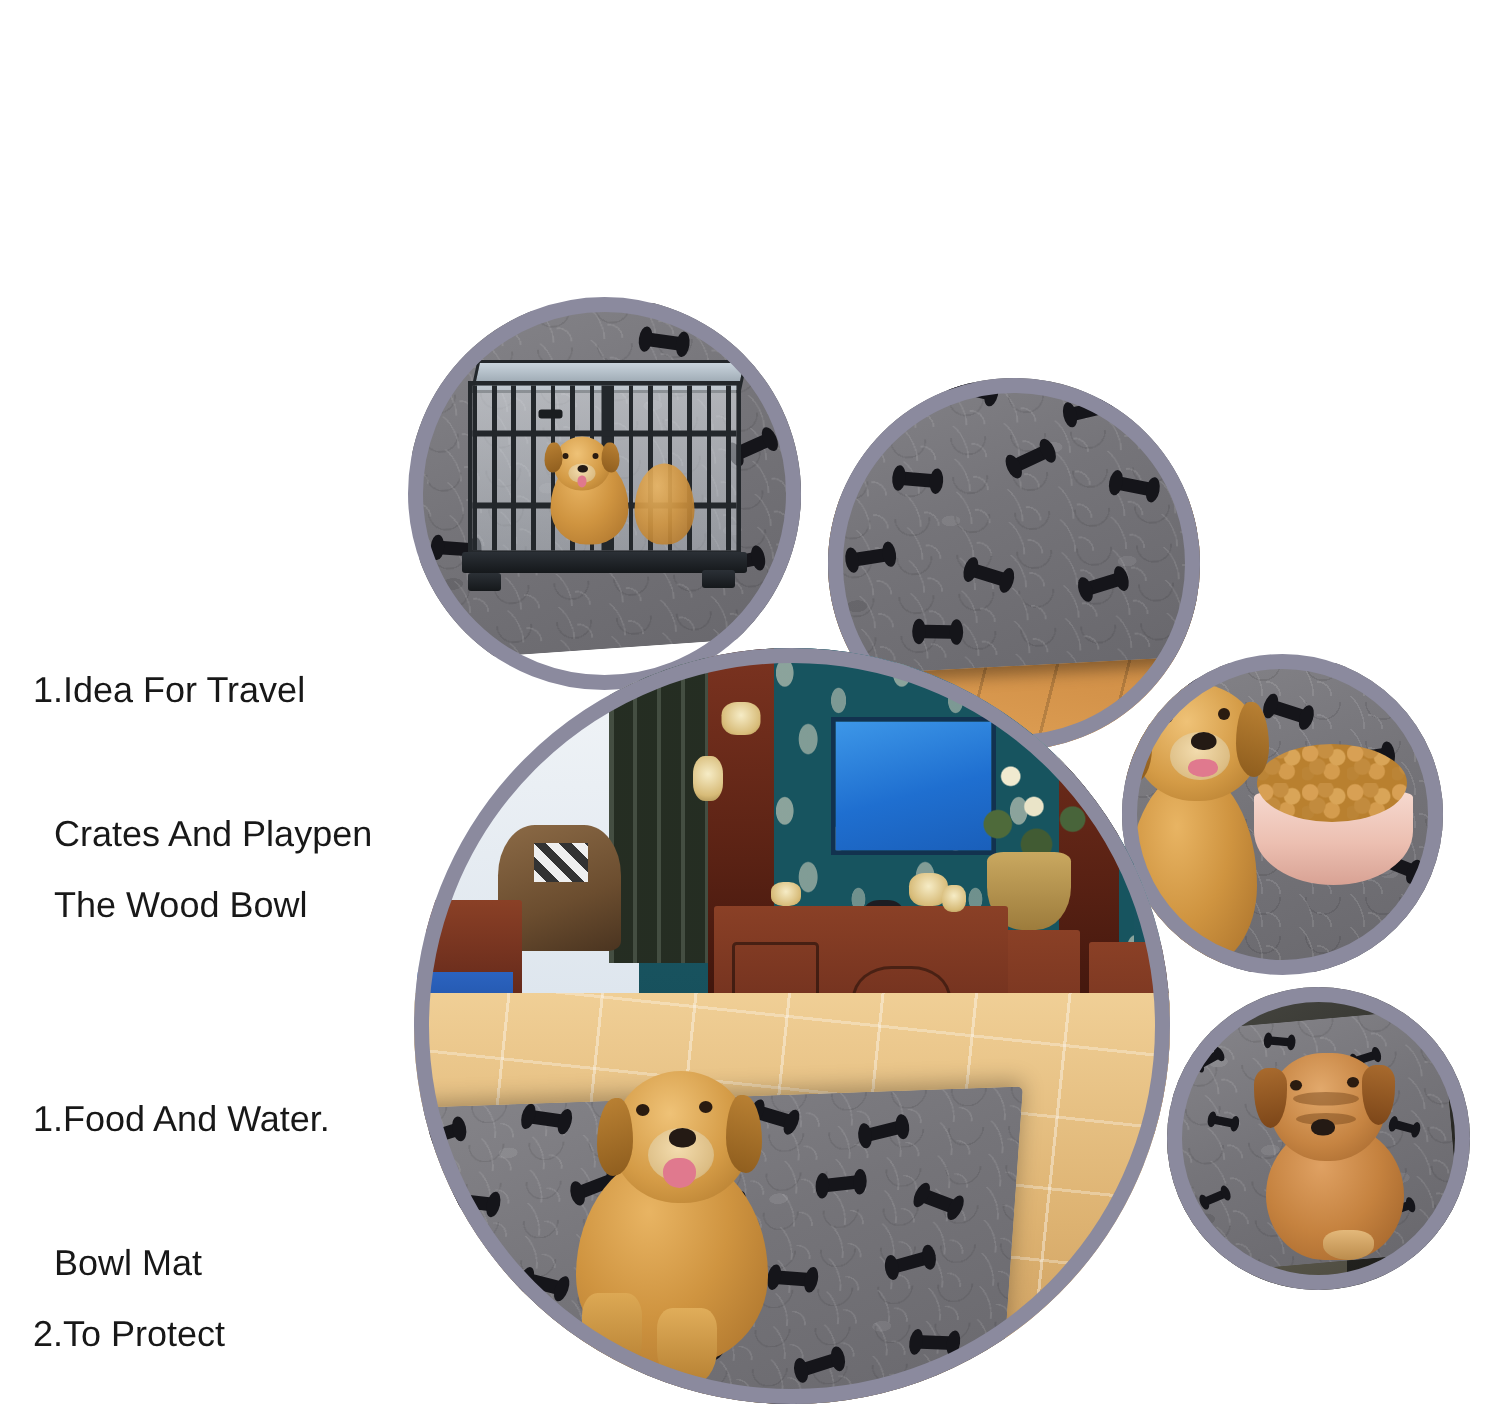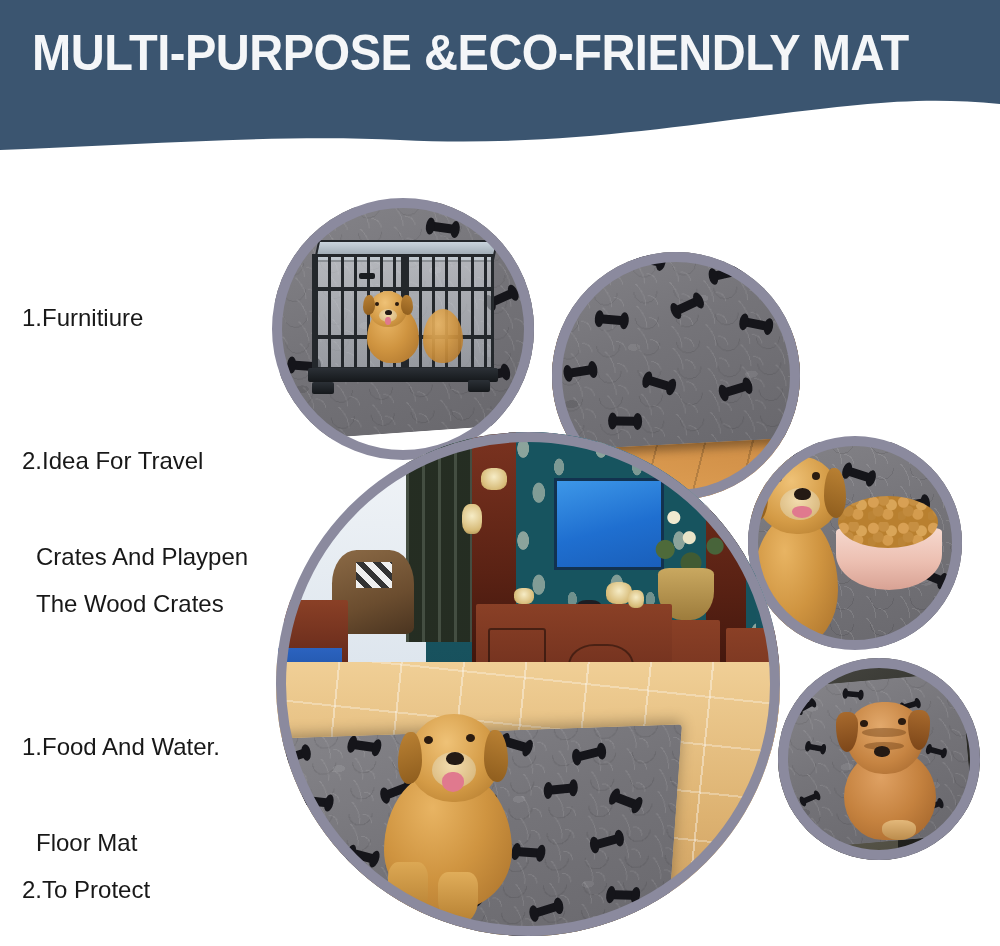--- a/index.html
+++ b/index.html
@@ -324,45 +324,38 @@
     position: absolute;
     background: rgba(110,64,22,.45);
     border-radius: 50%;
   }
 </style>
 </head>
 <body>
 
 <div id="page">
 
-  <div id="header-band">
-    <svg width="1000" height="150" viewBox="0 0 1000 150">
-      <path d="M0,0 L1000,0 L1000,104 C920,96 860,104 770,115 C660,129 540,147 400,140 C280,134 140,145 0,150 Z" fill="#3b5570"></path>
-    </svg>
-    <div id="header-title">MULTI-PURPOSE &amp;ECO-FRIENDLY MAT</div>
-  </div>
 
   <div id="feature-list">
 
     <div class="feature-item" style="top:0px;">
-      <span class="feature-l1">1.Furnitiure</span>
     </div>
 
     <div class="feature-item" style="top:143px;">
-      <span class="feature-l1">2.Idea For Travel</span>
+      <span class="feature-l1">1.Idea For Travel</span>
       <span class="feature-l2">Crates And Playpen</span>
     </div>
 
     <div class="feature-item" style="top:286px;">
-      <span class="feature-l2">The Wood Crates</span>
+      <span class="feature-l2">The Wood Bowl</span>
     </div>
 
     <div class="feature-item" style="top:429px;">
       <span class="feature-l1">1.Food And Water.</span>
-      <span class="feature-l2">Floor Mat</span>
+      <span class="feature-l2">Bowl Mat</span>
     </div>
 
     <div class="feature-item" style="top:572px;">
       <span class="feature-l1">2.To Protect</span>
       
     </div>
 
   </div>
 
   <div class="bubble" style="left:552px; top:252px; width:248px; height:248px;">

